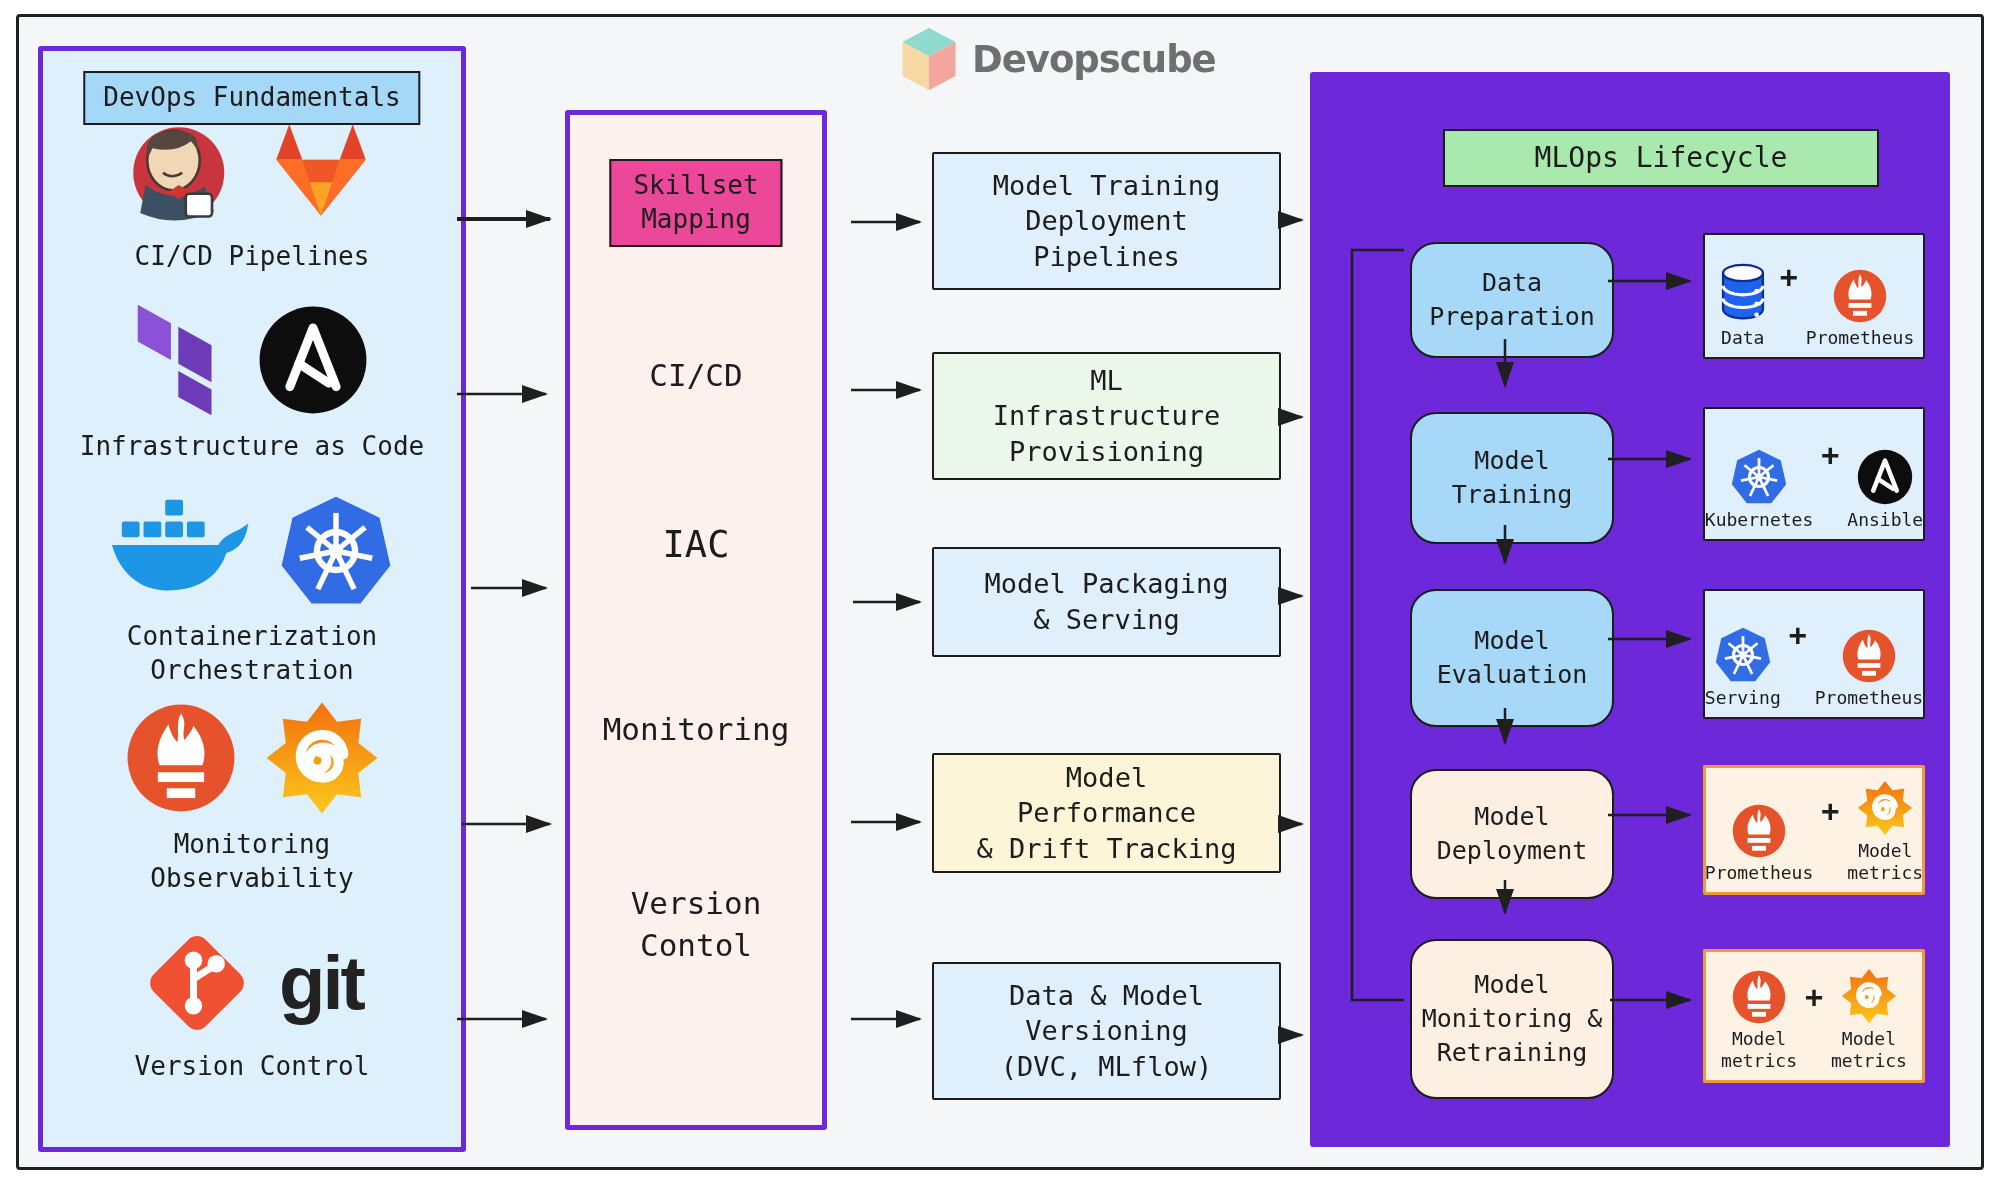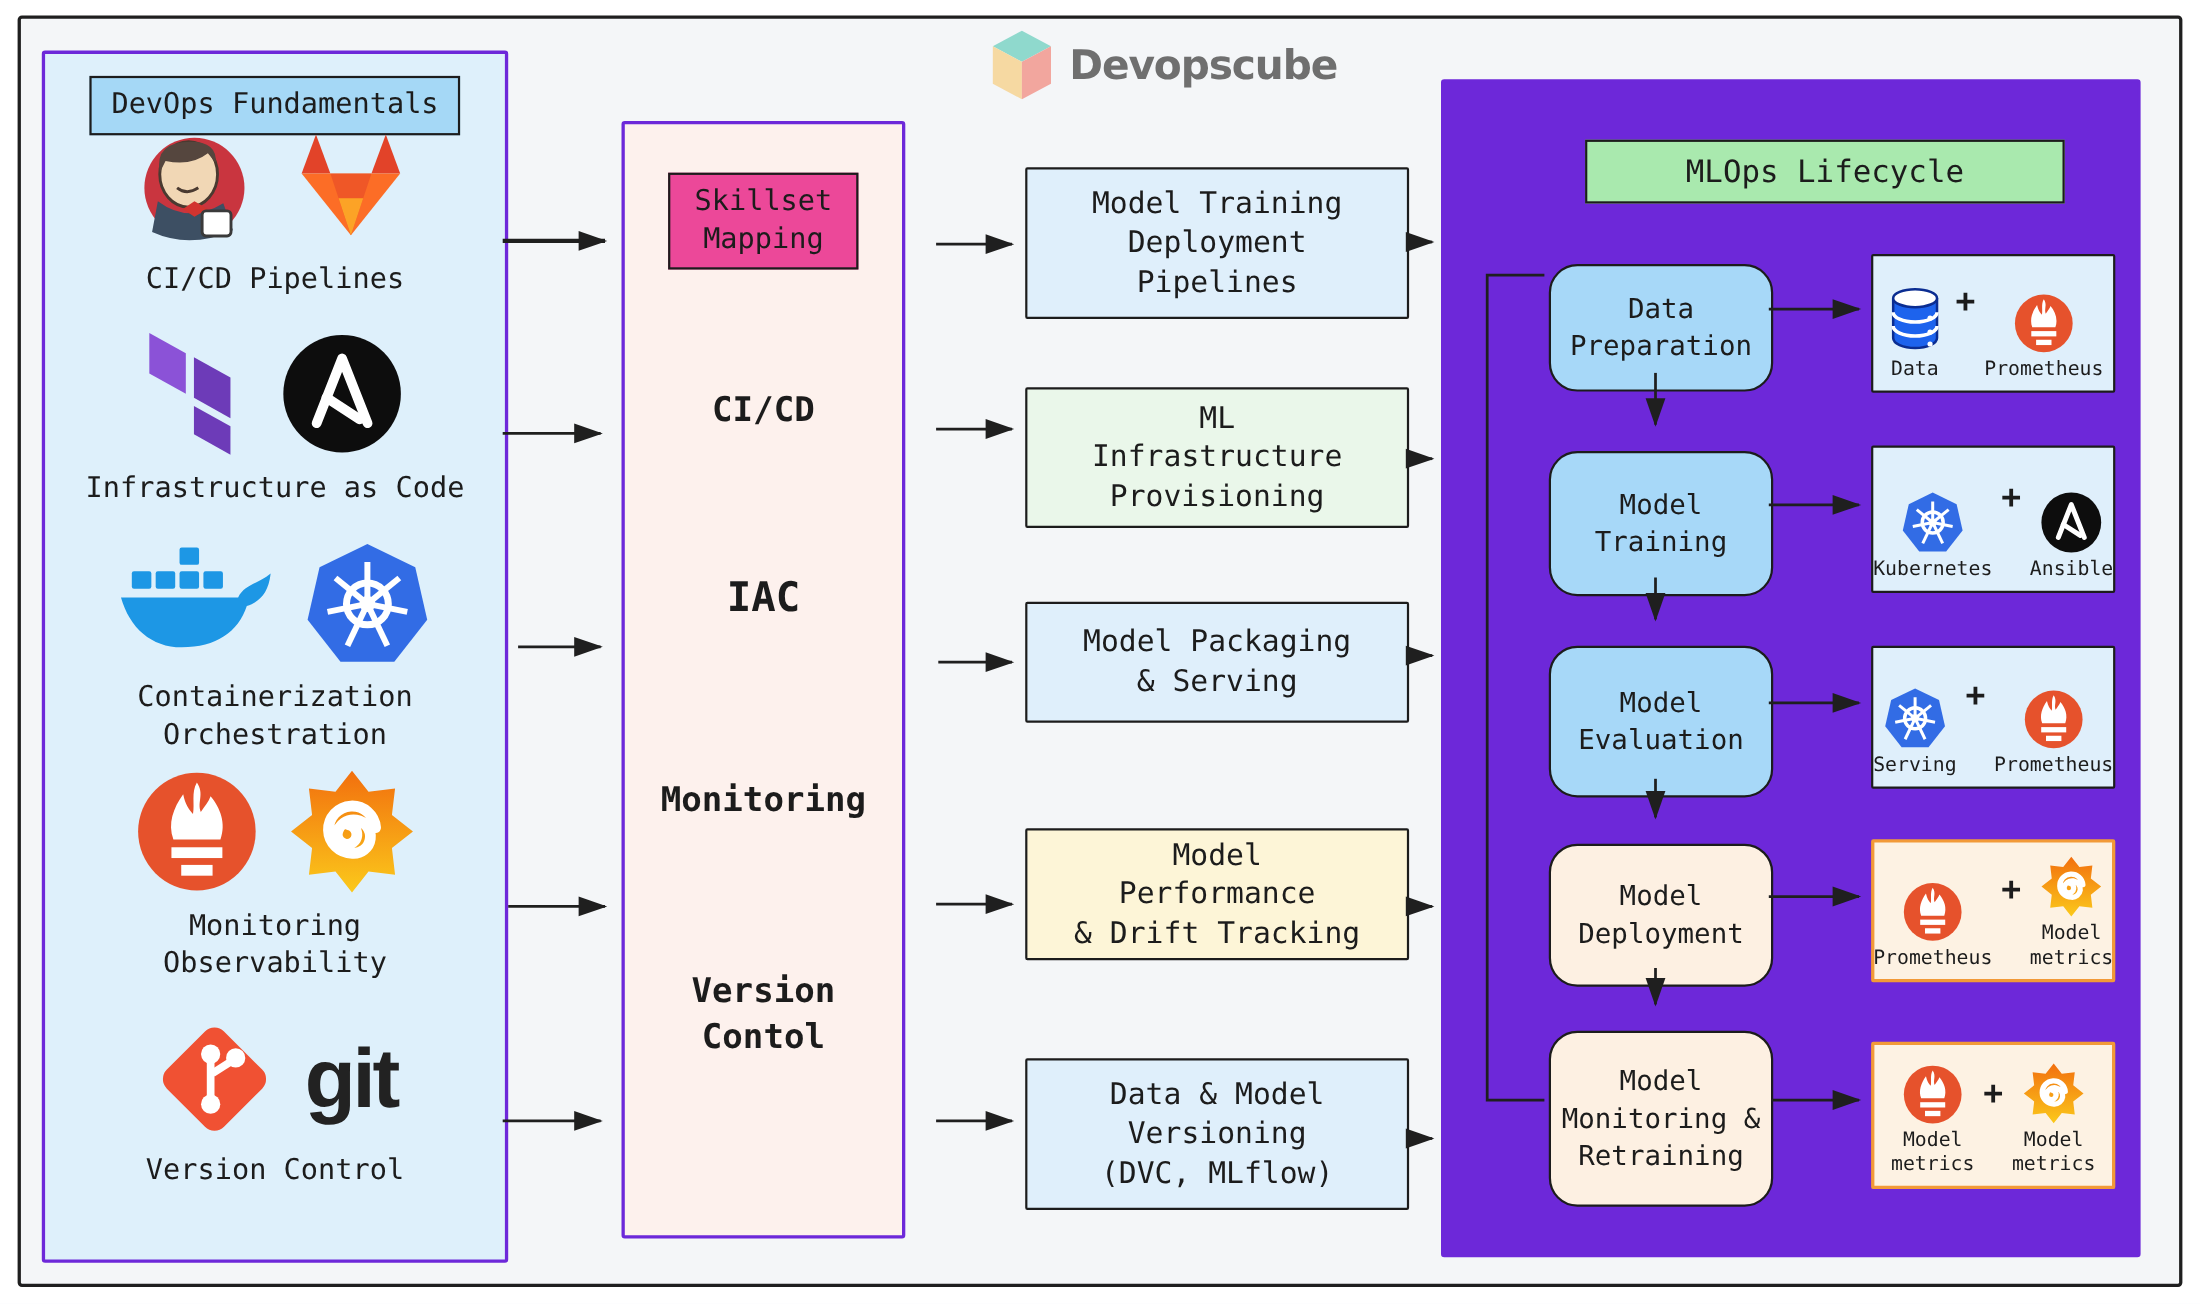--- a/index.html
+++ b/index.html
@@ -5,40 +5,40 @@
   html,body{margin:0;padding:0;background:#ffffff;}
   #canvas{position:relative;width:2000px;height:1185px;background:#ffffff;
           font-family:"DejaVu Sans Mono",monospace;color:#1c1c1c;overflow:hidden;}
   .frame{position:absolute;left:16px;top:14px;width:1962px;height:1150px;
          border:3px solid #1f1f1f;border-radius:4px;background:#f4f6f8;}
   
   .logo{position:absolute;left:898px;top:26px;display:flex;align-items:center;gap:12px;z-index:4;}
   .logo-text{font-family:"DejaVu Sans",sans-serif;font-weight:800;font-size:37px;
              color:#6f6f6f;letter-spacing:-1px;line-height:66px;}
   
-  .panel{position:absolute;border:3px solid #6d28d9;border-radius:3px;z-index:2;}
+  .panel{position:absolute;border:5px solid #6d28d9;border-radius:3px;z-index:2;}
   .panel-left{left:38px;top:46px;width:418px;height:1096px;background:#def0fb;}
   .panel-skills{left:565px;top:110px;width:252px;height:1010px;background:#fdf1ed;}
   .panel-right{left:1310px;top:72px;width:630px;height:1065px;background:#6d28d9;}
   .chip{border:2.5px solid #1c1c1c;text-align:center;font-size:26px;line-height:1.3;}
   .chip-devops{position:absolute;left:50%;transform:translateX(-50%);top:20px;
                background:#a5d8f6;padding:8px 18px;white-space:nowrap;}
   .chip-skillset{position:absolute;left:50%;transform:translateX(-50%);top:44px;
                  background:#ec4899;padding:8px 22px;}
   .chip-mlops{position:absolute;left:128px;top:52px;width:432px;height:54px;background:#a9e9ae;
               display:flex;align-items:center;justify-content:center;font-size:28px;}
   
   .dev-item{position:absolute;left:0;width:100%;display:flex;flex-direction:column;align-items:center;}
   .icon-row{display:flex;align-items:center;justify-content:center;gap:26px;}
   .caption{margin-top:10px;text-align:center;font-size:26px;line-height:1.32;}
   .git-wordmark{font-family:Liberation Sans, sans-serif;font-weight:800;font-size:76px;
                 letter-spacing:-3px;color:#222;line-height:1;}
   
   .skill-label{position:absolute;left:0;width:100%;text-align:center;transform:translateY(-50%);
-               font-size:31px;line-height:1.35;font-weight:bold;}
+               font-size:31px;line-height:1.35;}
   .skill-iac{font-size:37px;}
   
   .map-box{position:absolute;left:932px;width:345px;border:2.5px solid #1c1c1c;border-radius:2px;
            display:flex;flex-direction:column;align-items:center;justify-content:center;
            font-size:27px;line-height:1.32;text-align:center;z-index:2;}
   .bg-blue{background:#dfeffb;} .bg-green{background:#eaf7ea;} .bg-yellow{background:#fdf5d7;}
   
   .node{position:absolute;left:95px;width:200px;border:2.5px solid #1c1c1c;border-radius:26px;
         display:flex;flex-direction:column;align-items:center;justify-content:center;
         font-size:25px;line-height:1.35;text-align:center;}

